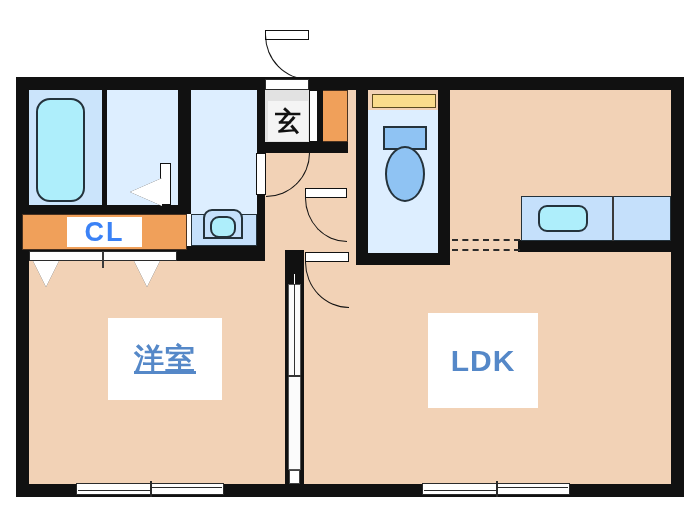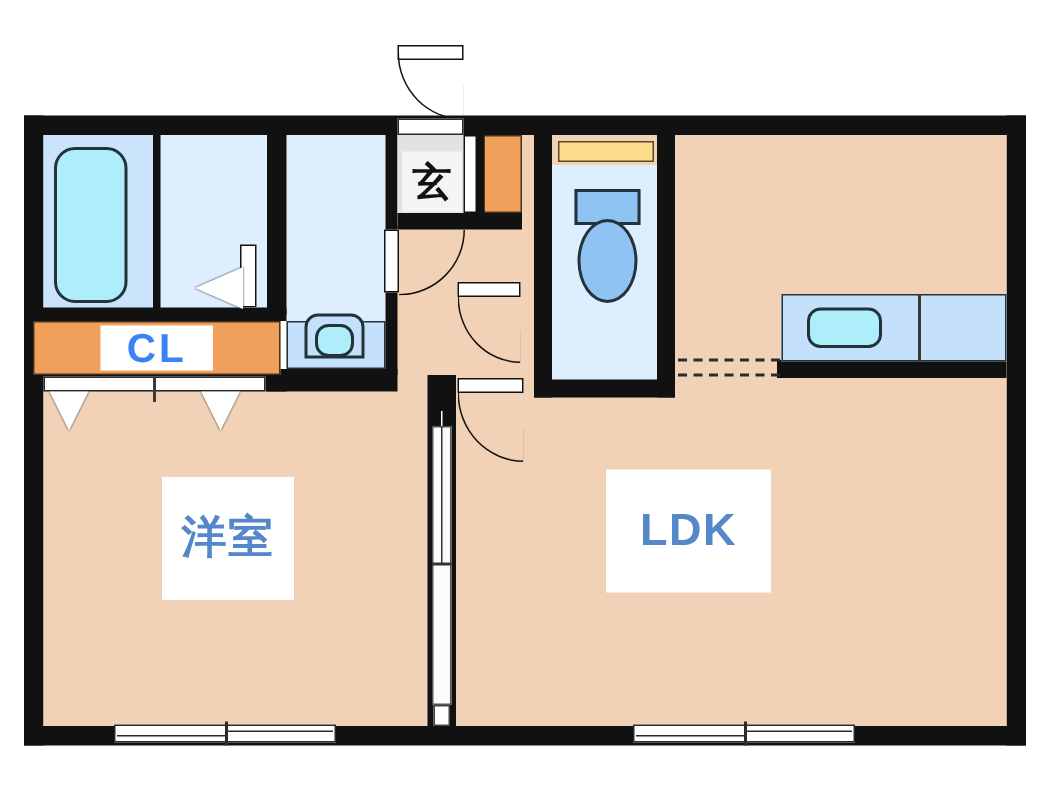--- a/index.html
+++ b/index.html
@@ -167,25 +167,25 @@
   <div class="abs dotted-top" style="left:452px; top:239px; width:68px; height:1px;"></div>
   <div class="abs dotted-bot" style="left:452px; top:249px; width:68px; height:1px;"></div>
 
   <div class="abs wall" style="left:285px; top:250px; width:19px; height:24px;"></div>
   <div class="abs wall" style="left:285px; top:274px; width:9px; height:210px;"></div>
   <div class="abs wall" style="left:295px; top:274px; width:9px; height:210px;"></div>
   <div class="abs slider" style="left:288px; top:284px; width:13px; height:186px;"></div>
   <div class="abs slider-mark" style="left:288px; top:375px; width:13px; height:2px;"></div>
   <div class="abs slider-mark" style="left:294px; top:284px; width:1px; height:92px;"></div>
 
-  <div class="abs chip" style="left:108px; top:318px; width:88px; height:82px;">
+  <div class="abs chip" style="left:108px; top:318px; width:114px; height:82px;text-decoration:underline;">
     <span class="l1">洋室</span>
   </div>
 
-  <div class="abs chip" style="left:404px; top:313px; width:110px; height:82px;">
+  <div class="abs chip" style="left:428px; top:313px; width:110px; height:95px;">
     <span class="l1">LDK</span>
   </div>
 
   <div class="abs win-outer" style="left:76px; top:483px; width:148px; height:12px;"></div>
   <div class="abs win-line" style="left:150px; top:481px; width:2px; height:16px;"></div>
   <div class="abs win-line" style="left:78px; top:490px; width:74px; height:1px;"></div>
   <div class="abs win-line" style="left:150px; top:487px; width:72px; height:1px;"></div>
 
   <div class="abs win-outer" style="left:422px; top:483px; width:148px; height:12px;"></div>
   <div class="abs win-line" style="left:496px; top:481px; width:2px; height:16px;"></div>

